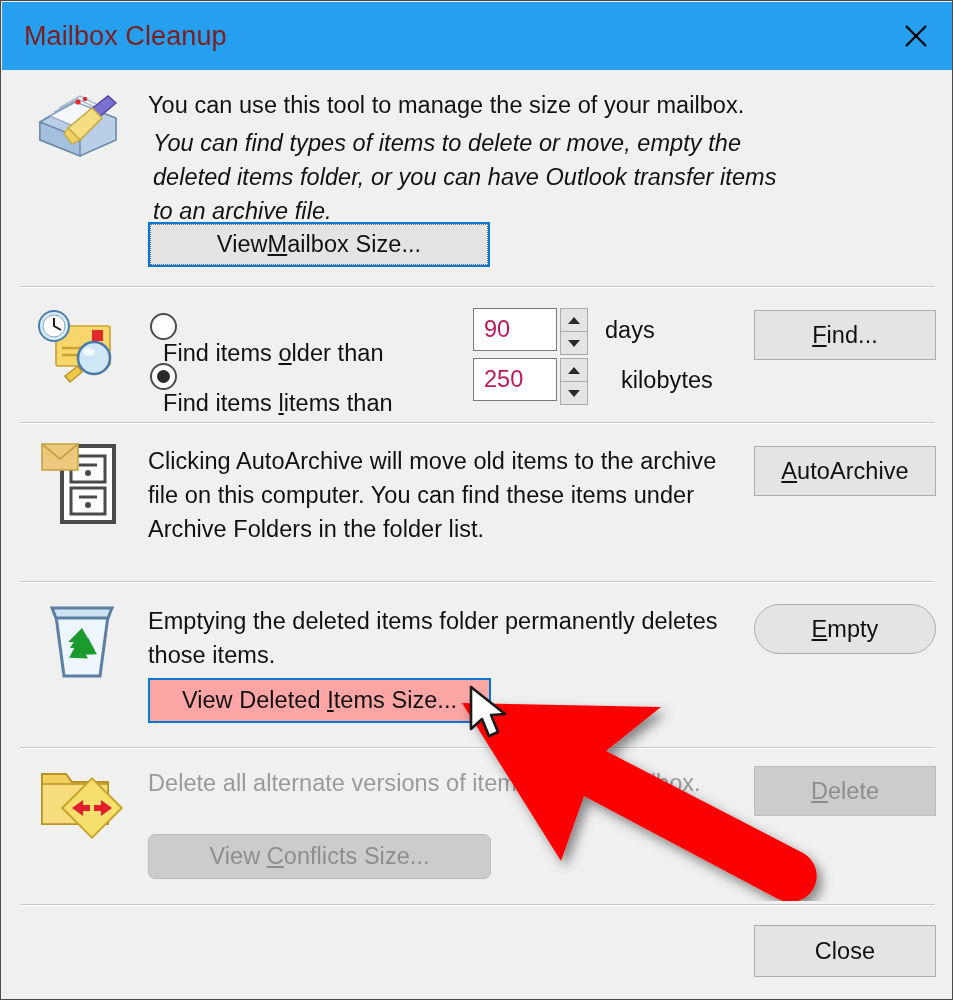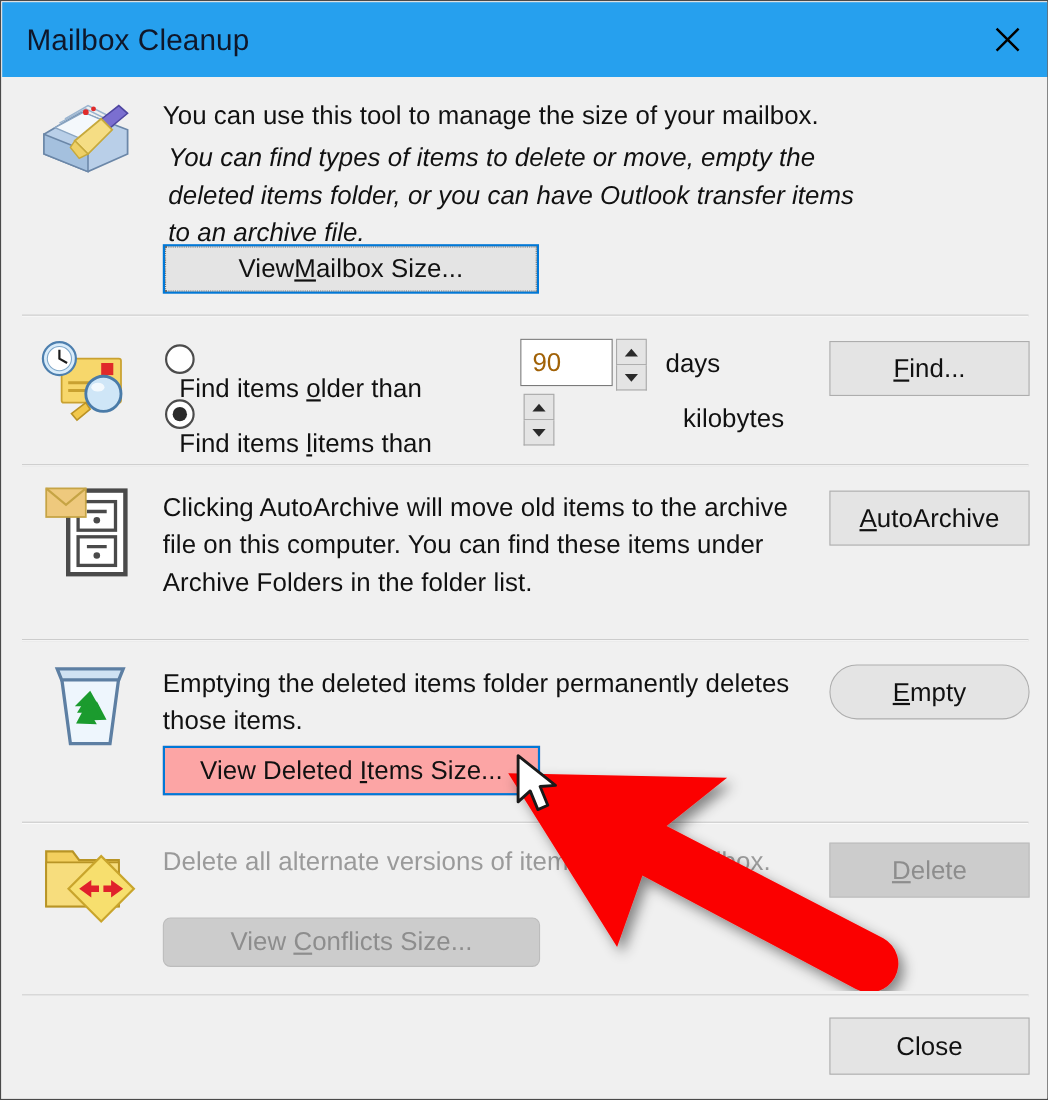--- a/index.html
+++ b/index.html
@@ -26,21 +26,21 @@
     left: 1px; top: 1px;
     width: 951px;
     height: 68px;
     background: #26a0ee;
     display: flex;
     align-items: center;
     justify-content: space-between;
   }
   .titlebar-text {
     font-size: 27px;
-    color: #0f172a;
+    color: #7f1d1d;
     padding-left: 22px;
     letter-spacing: 0.1px;
     white-space: nowrap;
   }
   .close-btn {
     width: 74px;
     height: 68px;
     display: flex;
     align-items: center;
     justify-content: center;
@@ -166,21 +166,21 @@
     display: flex;
     align-items: stretch;
   }
   .spin-field {
     box-sizing: border-box;
     width: 84px;
     height: 43px;
     background: #ffffff;
     border: 1px solid #7a7a7a;
     font-size: 23.5px;
-    color: #a16207;
+    color: #be185d;
     display: flex;
     align-items: center;
     padding-left: 10px;
     font-family: "Liberation Sans", sans-serif;
     cursor: text;
   }
   .spin-btns {
     width: 28px;
     height: 47px;
     margin-left: 3px;
@@ -305,20 +305,21 @@
             </div>
         </div>
       </div>
       <div class="unit" style="left:603px; top:247px;">days</div>
 
       <div class="radio-row" style="left:148px; top:293px;">
         <span class="radio checked"></span>
         <span class="radio-label"><span>Find items </span><span class="acc">l</span><span>items than</span></span>
       </div>
       <div class="spin-wrap" style="left:471px; top:288px;">
+        <div class="spin-field">250</div>
         <div class="spin-btns">
           <div class="spin-b">
               <span class="tri-up"></span>
             </div>
           <div class="spin-b">
               <span class="tri-down"></span>
             </div>
         </div>
       </div>
       <div class="unit" style="left:619px; top:297px;">kilobytes</div>

